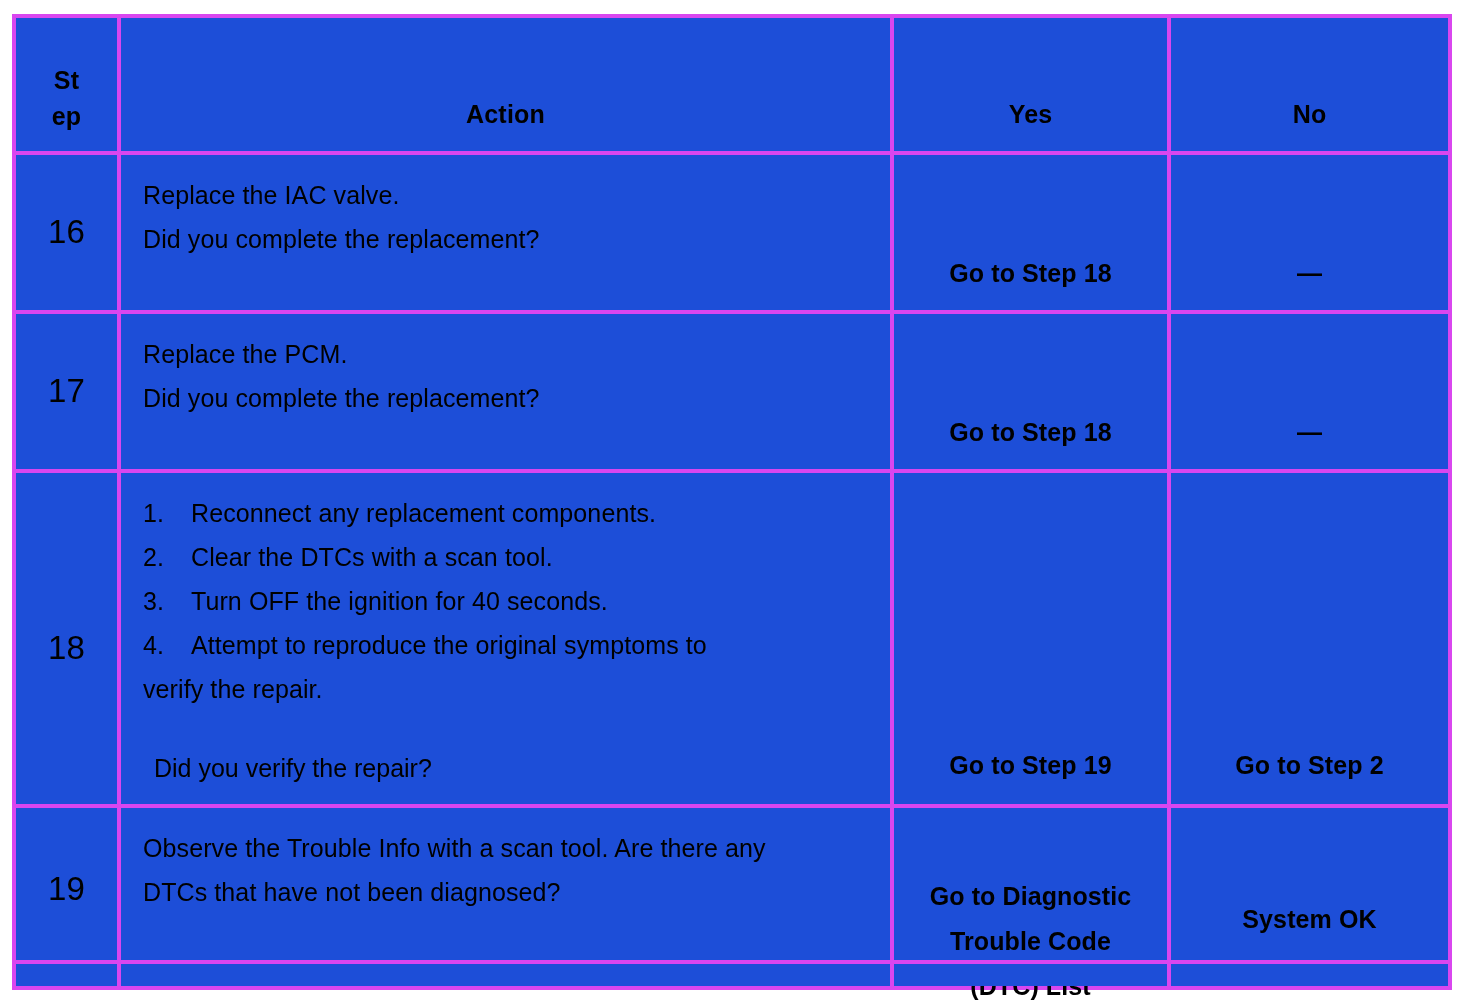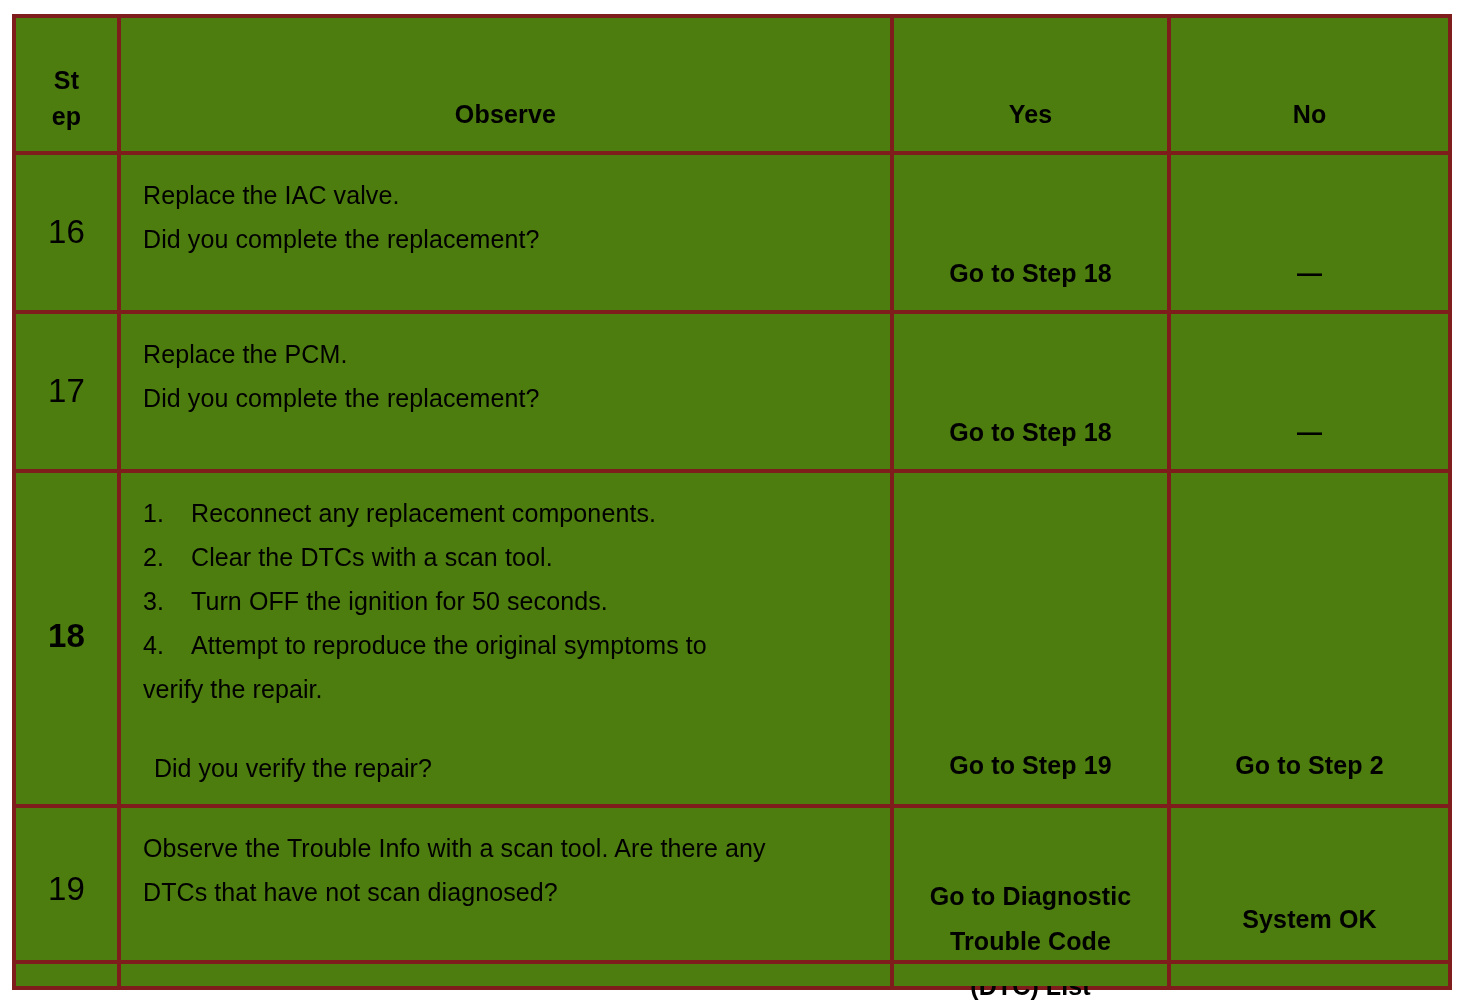--- a/index.html
+++ b/index.html
@@ -26,24 +26,24 @@
   .diag-table {
     position: absolute;
     left: 12px;
     top: 14px;
     width: 1436px;
     border-collapse: collapse;
     table-layout: fixed;
     background: #ffffff;
   }
   .diag-table td {
-    border: 4px solid #7f1d1d;
+    border: 4px solid #d946ef;
     padding: 0;
     vertical-align: top;
-    background: #4d7c0f;
+    background: #1d4ed8;
   }
 
   
   .col-step   { width: 105px; }
   .col-action { width: 773px; }
   .col-yes    { width: 277px; }
   .col-no     { width: 281px; }
 
   
   .hdr-cell {
@@ -83,21 +83,21 @@
 
   .step-num {
     position: absolute;
     left: 0;
     right: 0;
     text-align: center;
     font-size: 33px;
     letter-spacing: 0.2px;
   }
   .r16 .step-num, .r17 .step-num { top: 58px; }
-  .r18 .step-num { top: 144px; font-weight: bold; }
+  .r18 .step-num { top: 156px; }
   .r19 .step-num { top: 62px; }
 
   .action-body {
     position: absolute;
     left: 22px;
     right: 14px;
     top: 18px;
     font-size: 25px;
     line-height: 44px;
     letter-spacing: 0.1px;
@@ -163,21 +163,21 @@
     <tbody>
 
       <tr>
         <td class="hdr-cell">
           <div class="hdr-step-text">
             <div>St</div>
             <div>ep</div>
           </div>
         </td>
         <td class="hdr-cell">
-          <div class="hdr-label">Observe</div>
+          <div class="hdr-label">Action</div>
         </td>
         <td class="hdr-cell">
           <div class="hdr-label">Yes</div>
         </td>
         <td class="hdr-cell">
           <div class="hdr-label">No</div>
         </td>
       </tr>
 
       <tr class="r16">
@@ -234,21 +234,21 @@
               <li>
                 <span class="num-marker">1.</span>
                 <span class="num-text">Reconnect any replacement components.</span>
               </li>
               <li>
                 <span class="num-marker">2.</span>
                 <span class="num-text">Clear the DTCs with a scan tool.</span>
               </li>
               <li>
                 <span class="num-marker">3.</span>
-                <span class="num-text">Turn OFF the ignition for 50 seconds.</span>
+                <span class="num-text">Turn OFF the ignition for 40 seconds.</span>
               </li>
               <li>
                 <span class="num-marker">4.</span>
                 <span class="num-text">Attempt to reproduce the original symptoms to</span>
               </li>
             </ol>
             <div class="wrap-line">verify the repair.</div>
           </div>
           <div class="tail-question"> Did you verify the repair?</div>
         </td>
@@ -264,21 +264,21 @@
         </td>
       </tr>
 
       <tr class="r19">
         <td class="cell">
           <div class="step-num">19</div>
         </td>
         <td class="cell">
           <div class="action-body">
             <div class="action-line">Observe the Trouble Info with a scan tool. Are there any</div>
-            <div class="action-line">DTCs that have not scan diagnosed?</div>
+            <div class="action-line">DTCs that have not been diagnosed?</div>
           </div>
         </td>
         <td class="cell">
           <div class="branch">
             <span class="branch-line">Go to Diagnostic</span>
             <span class="branch-line">Trouble Code</span>
             <span class="branch-line">(DTC) List</span>
           </div>
         </td>
         <td class="cell">

